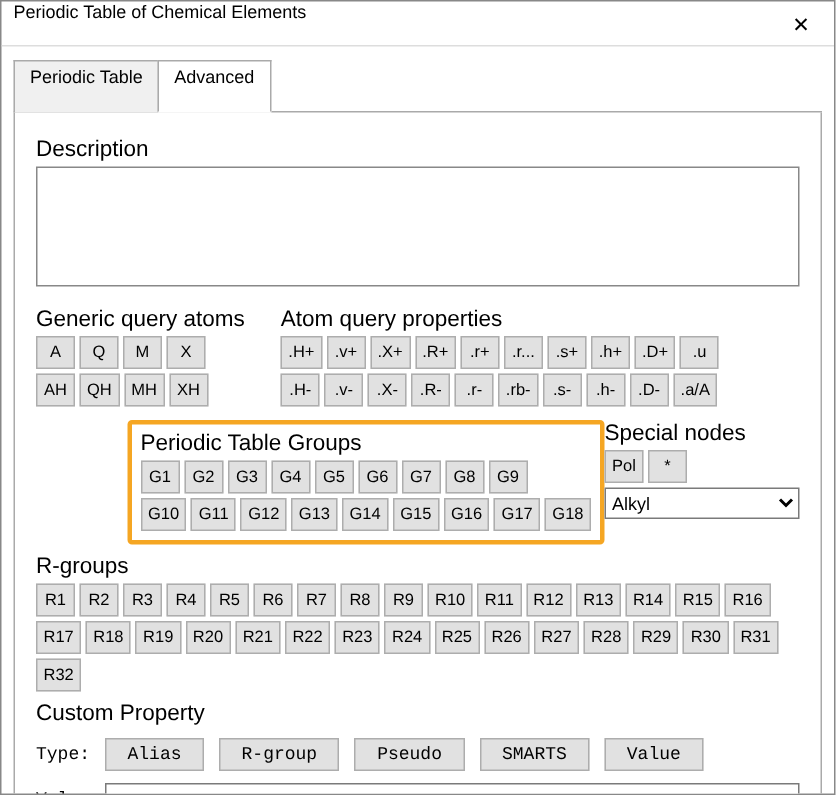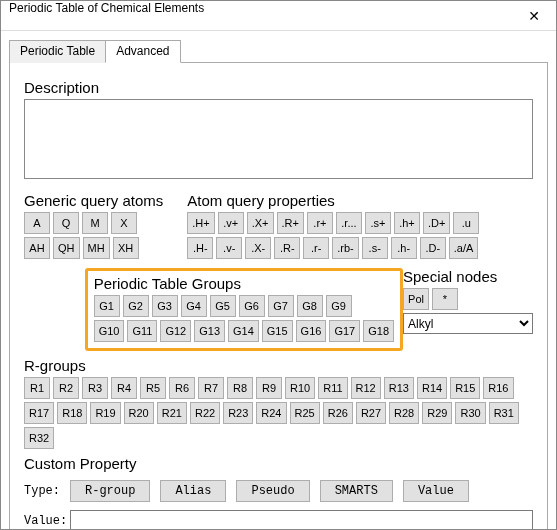--- a/index.html
+++ b/index.html
@@ -30,21 +30,21 @@
     display: flex; align-items: center; justify-content: center;
     font-size: 14px; font-family: sans-serif;
   }
   .tabs-wrap { padding: 8px 8px 0 8px; }
   .tabs {
     display: flex;
     border-bottom: 1px solid #aaa;
     position: relative;
   }
   .tab {
-    padding: 3px 10px 4px;
+    padding: 3px 10px 16px;
     border: 1px solid #aaa;
     border-bottom: none;
     background: #f0f0f0;
     margin-right: -1px;
     font-size: 12px;
     position: relative;
     top: 1px;
   }
   .tab.active {
     background: #fff;
@@ -244,22 +244,22 @@
         <button class="cell">R29</button>
         <button class="cell">R30</button>
         <button class="cell">R31</button>
         <button class="cell">R32</button>
       </div>
 
     <div class="section-label">Custom Property</div>
     <div class="custom-row">
       <span class="lbl">Type:</span>
       <span style="display:flex;gap:10px;">
+          <button class="wide">Alias</button>
           <button class="wide">R-group</button>
-          <button class="wide">Alias</button>
           <button class="wide">Pseudo</button>
           <button class="wide">SMARTS</button>
           <button class="wide">Value</button>
         </span>
     </div>
     <div class="custom-row">
       <span class="lbl">Value:</span>
       <input class="value" type="text" value="" style="">
     </div>
 

